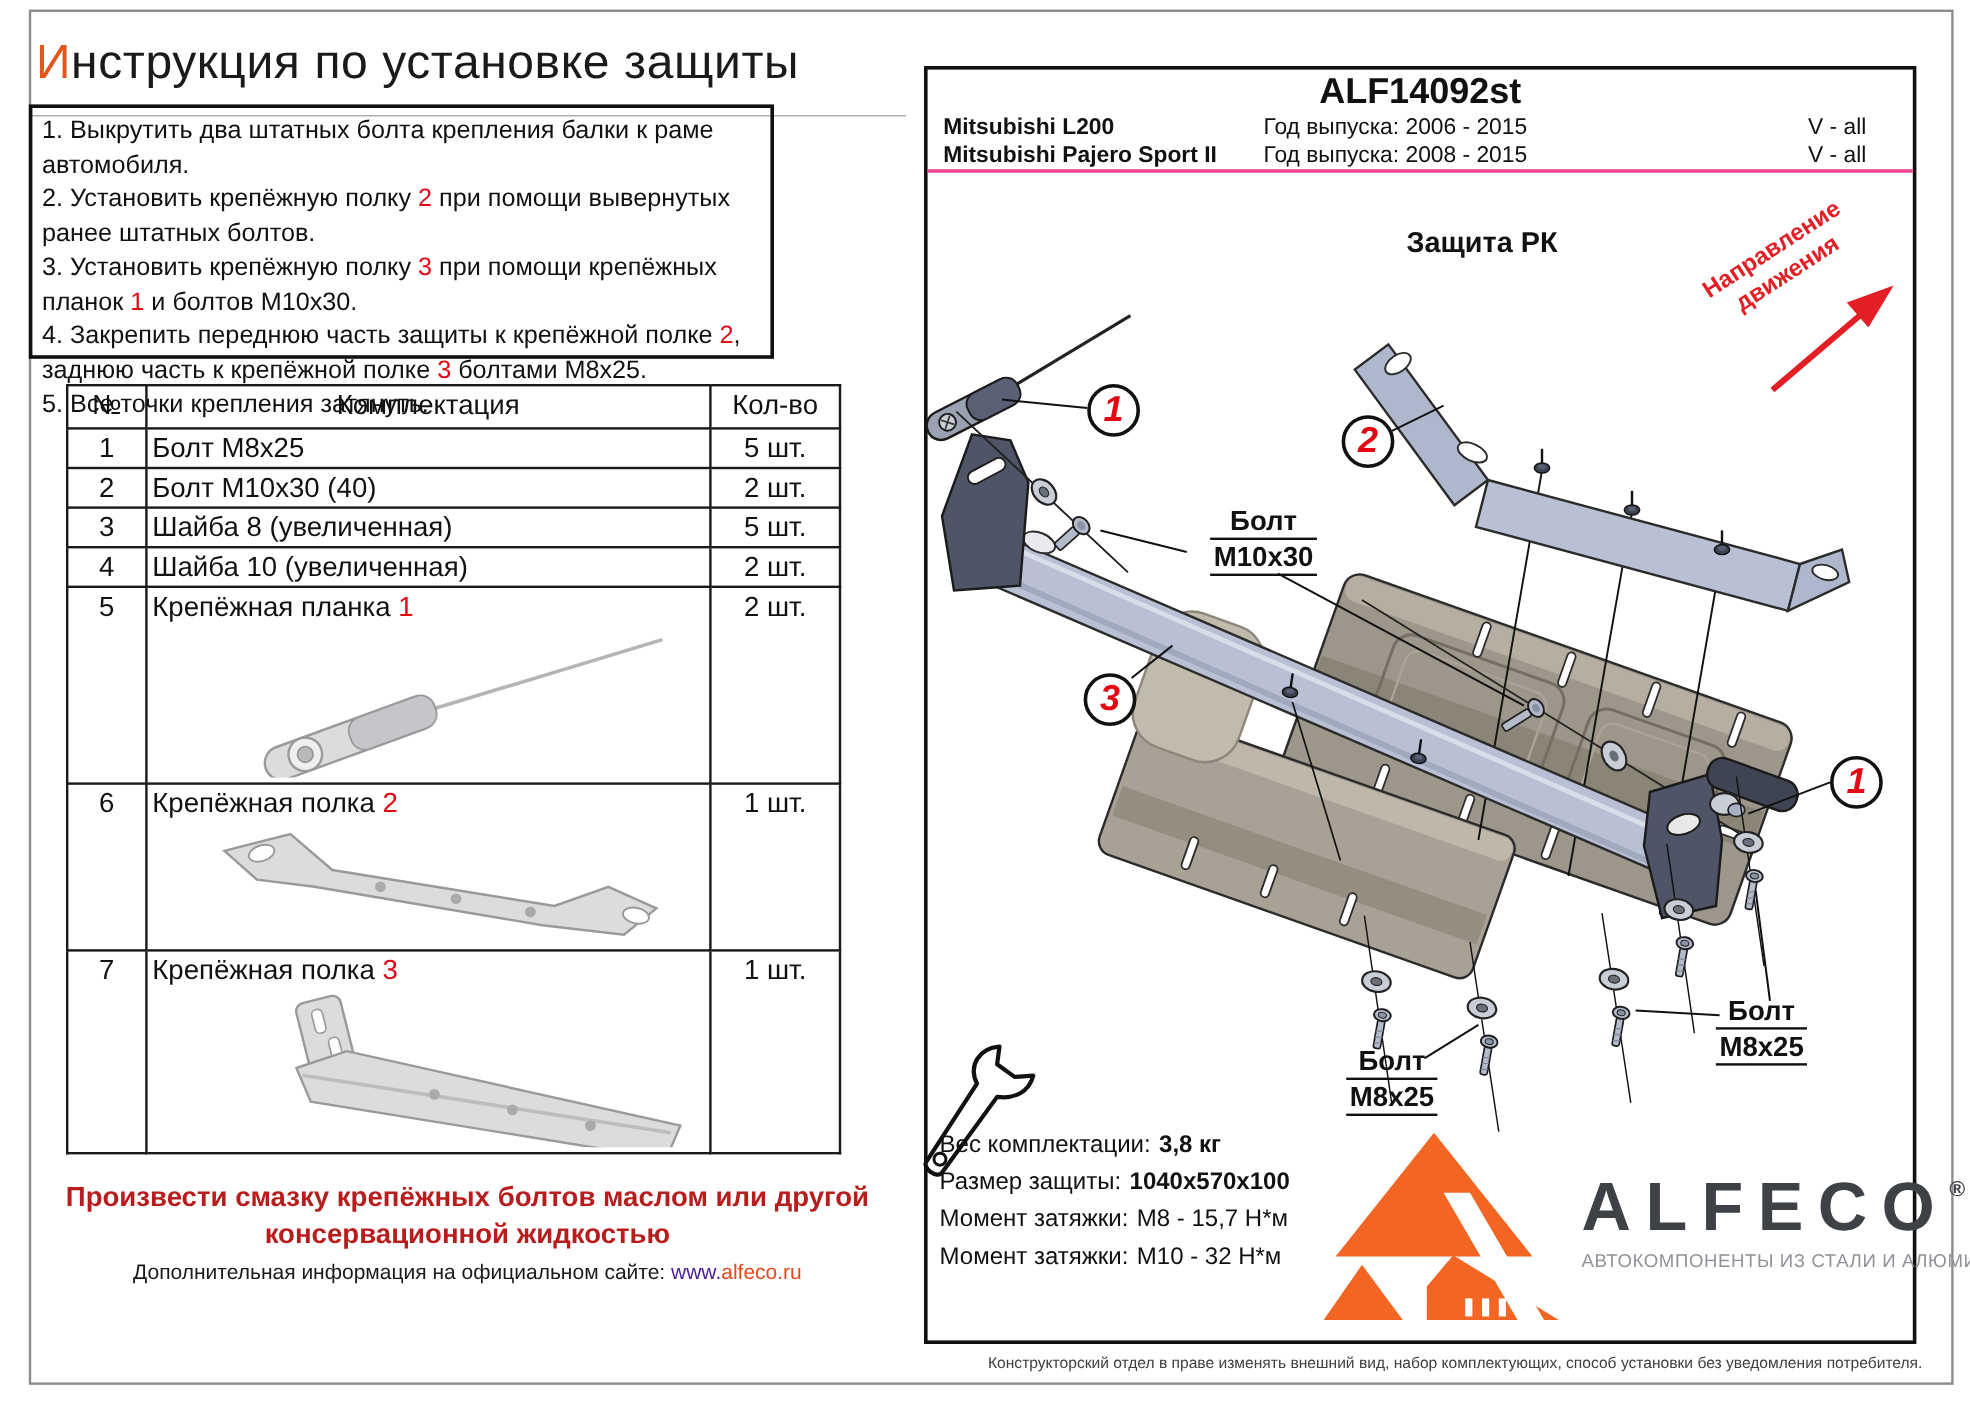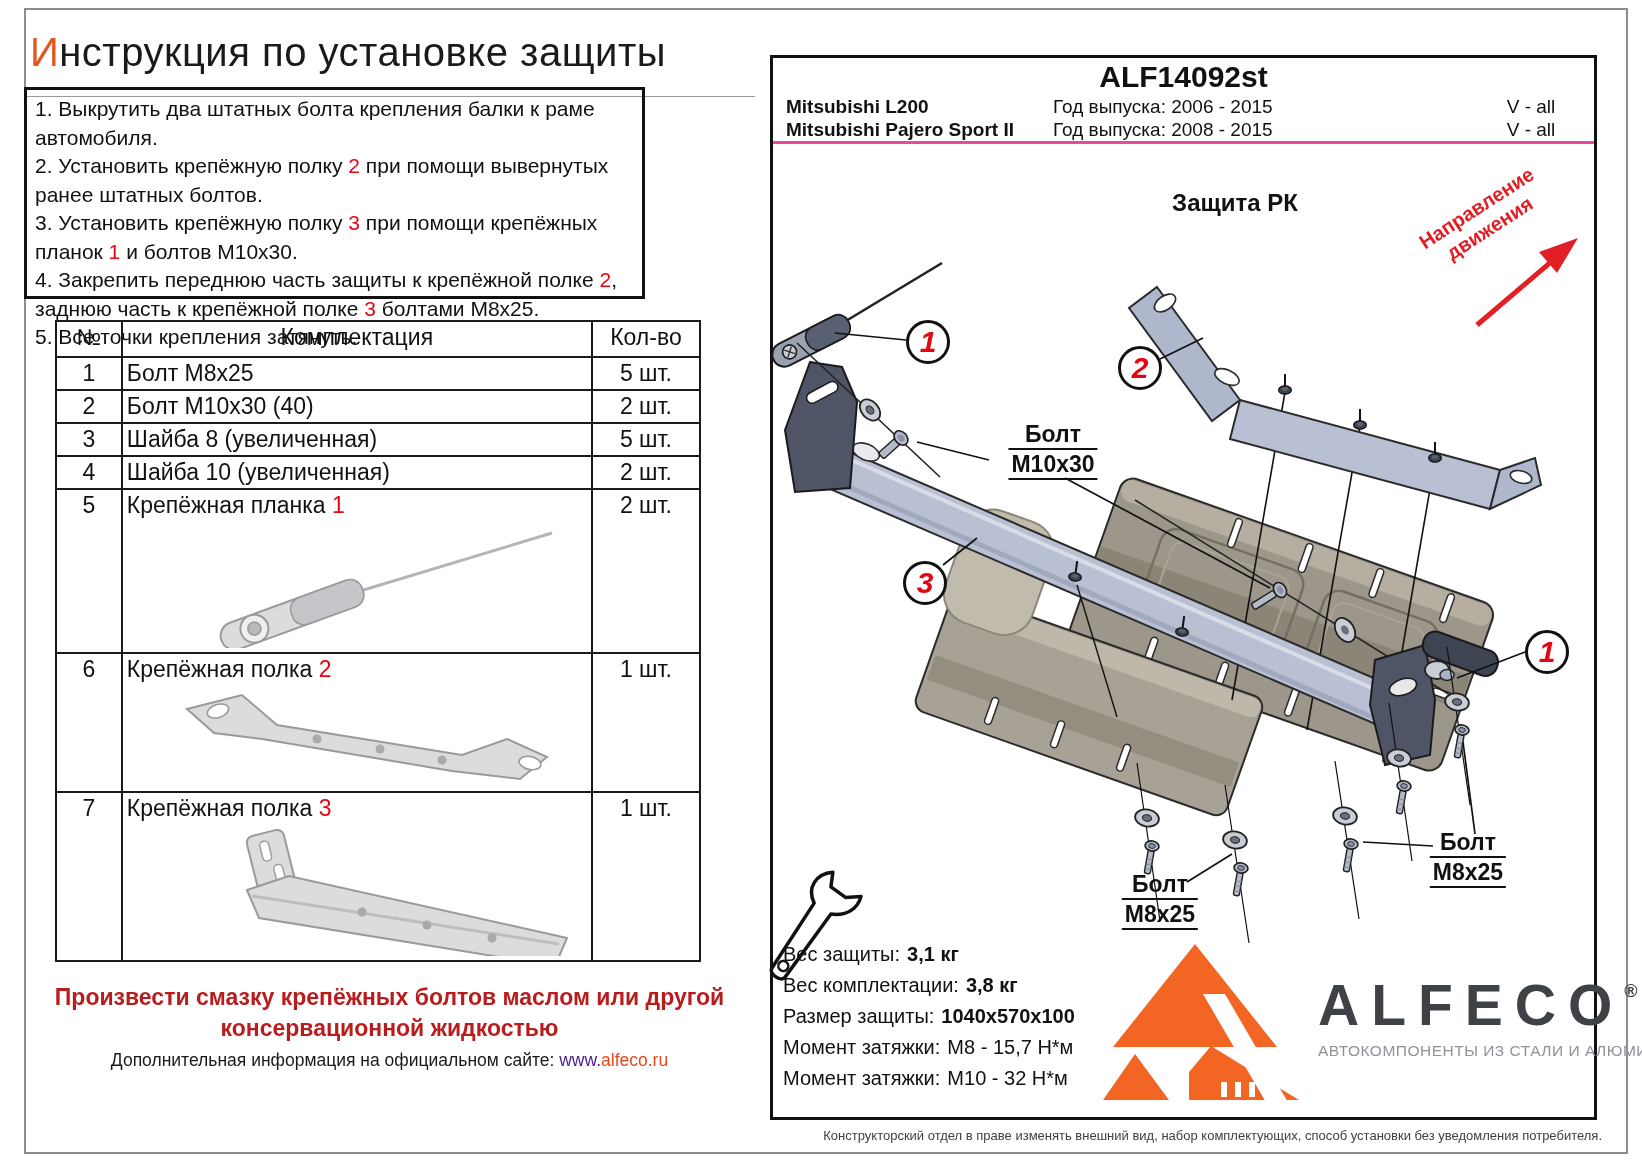--- a/index.html
+++ b/index.html
@@ -366,21 +366,20 @@
           <div class="part-label" style="left: 695px; top: 714px;">
             <div>Болт</div>
             <div>М8х25</div>
           </div>
           <div class="part-label" style="left: 387px; top: 756px;">
             <div>Болт</div>
             <div>М8х25</div>
           </div>
         </div>
       <div class="specs" id="specs">
-          <div><span>Вес защиты:</span><span class="spec-value spec-bold">3,1 кг</span></div>
           <div><span>Вес комплектации:</span><span class="spec-value spec-bold">3,8 кг</span></div>
           <div><span>Размер защиты:</span><span class="spec-value spec-bold">1040х570х100</span></div>
           <div><span>Момент затяжки:</span><span class="spec-value">М8 - 15,7 Н*м</span></div>
           <div><span>Момент затяжки:</span><span class="spec-value">М10 - 32 Н*м</span></div>
         </div>
 
       <div class="brand">
         <svg class="brand-mark" width="210" height="160" viewBox="0 0 210 160">
           <polygon points="92,0 174,103 10,103" fill="#F26522"></polygon>
           <polygon points="32,110 66,156 0,156" fill="#F26522"></polygon>

